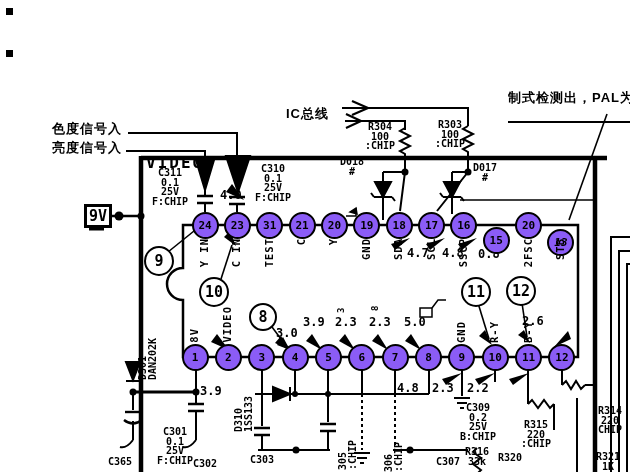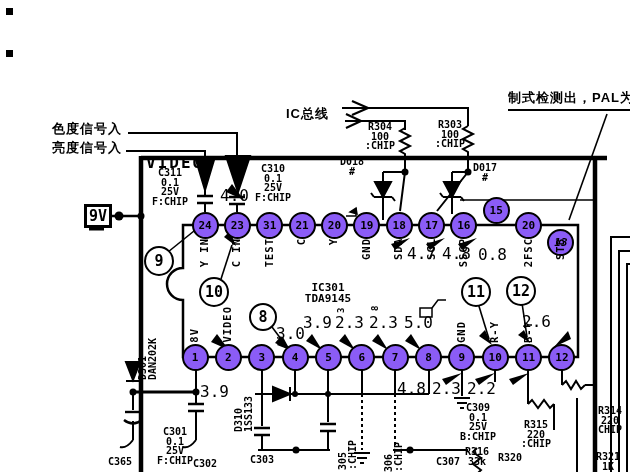--- a/index.html
+++ b/index.html
@@ -3,34 +3,34 @@
 <meta charset="utf-8">
 <style>
   html,body{margin:0;padding:0;background:#fff;}
   #canvas{position:relative;width:630px;height:472px;background:#fff;overflow:hidden;
           font-family:"Liberation Sans",sans-serif;color:#000;}
   svg{position:absolute;left:0;top:0;}
   .t{position:absolute;white-space:pre-line;line-height:10px;}
   .cjk{font-size:13px;font-weight:bold;letter-spacing:1px;line-height:15px;}
   .comp{font-size:10px;font-weight:bold;text-align:center;line-height:9.5px;
         font-family:"DejaVu Sans Mono",monospace;}
-  .v{font-size:16px;font-weight:normal;font-family:"DejaVu Sans Mono",monospace;line-height:11px;}
+  .v{font-size:12px;font-weight:bold;font-family:"DejaVu Sans Mono",monospace;line-height:11px;}
   .rot{transform-origin:0 0;transform:rotate(-90deg);white-space:pre;text-align:left;}
   .pin{position:absolute;box-sizing:border-box;width:27px;height:27px;border:2.5px solid #000;
        border-radius:50%;background:#8b5cf6;display:flex;align-items:center;justify-content:center;
        font:bold 11px "DejaVu Sans Mono",monospace;}
   .plab{position:absolute;writing-mode:vertical-rl;transform:rotate(180deg);
         font:bold 10.5px "DejaVu Sans Mono",monospace;letter-spacing:1px;}
   .callout{position:absolute;box-sizing:border-box;width:30px;height:30px;border:2.5px solid #000;
            border-radius:50%;background:#fff;display:flex;align-items:center;justify-content:center;
            font:bold 15px "DejaVu Sans Mono",monospace;}
   .boxed{position:absolute;border:3px solid #000;background:#fff;font:bold 15px "DejaVu Sans Mono",monospace;
          padding:0 2px;line-height:18px;}
   .title{font-size:16px;font-weight:bold;letter-spacing:2px;font-family:"DejaVu Sans Mono",monospace;}
-  .underlined{border-bottom:2px solid #000;padding-bottom:4px;white-space:nowrap;overflow:hidden;}
+  .underlined{border-bottom:2px solid #000;padding-bottom:16px;white-space:nowrap;overflow:hidden;}
   .artifact{position:absolute;background:#000;}
 </style>
 </head>
 <body>
 
 <div id="canvas">
 
   <svg width="630" height="472" viewBox="0 0 630 472">
     <g stroke="#000" fill="none">
 
@@ -215,33 +215,31 @@
   <div class="t comp" style="left:358px;top:122px;width:44px">R304
 100
 :CHIP</div>
   <div class="t comp" style="left:428px;top:120px;width:44px">R303
 100
 :CHIP</div>
   <div class="t comp" style="left:331px;top:157px;width:42px">D018
 #</div>
   <div class="t comp" style="left:464px;top:163px;width:42px">D017
 #</div>
-  <div class="t comp" style="left:296px;top:282px;width:64px;font-size:11px;line-height:11px">IC301
-TDA9145</div>
   <div class="t comp" style="left:152px;top:427px;width:46px">C301
 0.1
 25V
 F:CHIP</div>
   <div class="t comp" style="left:100px;top:457px;width:40px">C365</div>
   <div class="t comp" style="left:183px;top:459px;width:44px">C302</div>
   <div class="t comp" style="left:242px;top:455px;width:40px">C303</div>
   <div class="t comp" style="left:330px;top:478px;width:40px">C304</div>
   <div class="t comp" style="left:428px;top:457px;width:40px">C307</div>
   <div class="t comp" style="left:455px;top:403px;width:46px">C309
-0.1
+0.2
 25V
 B:CHIP</div>
   <div class="t comp" style="left:460px;top:447px;width:34px">R316
 33k</div>
   <div class="t comp" style="left:492px;top:453px;width:36px">R320</div>
   <div class="t comp" style="left:514px;top:420px;width:44px">R315
 220
 :CHIP</div>
   <div class="t comp" style="left:590px;top:406px;width:40px">R314
 220
@@ -293,21 +291,21 @@
       <div class="pin" style="left: 320.94px; top: 211.5px;">20</div>
       <div class="plab" style="left: 327.44px; top: 238px;">Y</div>
       <div class="pin" style="left: 353.3px; top: 211.5px;">19</div>
       <div class="plab" style="left: 359.8px; top: 238px;">GND</div>
       <div class="pin" style="left: 385.66px; top: 211.5px;">18</div>
       <div class="plab" style="left: 392.16px; top: 238px;">SDA</div>
       <div class="pin" style="left: 418.02px; top: 211.5px;">17</div>
       <div class="plab" style="left: 424.52px; top: 238px;">SCL</div>
       <div class="pin" style="left: 450.38px; top: 211.5px;">16</div>
       <div class="plab" style="left: 456.88px; top: 238px;">SSCP</div>
-      <div class="pin" style="left: 482.74px; top: 197px; text-align: right;">15</div>
+      <div class="pin" style="left: 482.74px; top: 227px; text-align: right;">15</div>
       <div class="pin" style="left: 515.1px; top: 211.5px;">20</div>
       <div class="plab" style="left: 521.6px; top: 238px;">2FSC</div>
       <div class="pin" style="left: 547.46px; top: 229px; font-style: italic;">13</div>
       <div class="plab" style="left: 553.96px; top: 238px;">STB</div>
       <div class="pin" style="left: 181.5px; top: 343.5px;">1</div>
       <div class="plab" style="left: 188px; bottom: 129px;">8V</div>
       <div class="pin" style="left: 214.86px; top: 343.5px;">2</div>
       <div class="plab" style="left: 221.36px; bottom: 129px;">VIDEO</div>
       <div class="pin" style="left: 248.22px; top: 343.5px;">3</div>
       <div class="pin" style="left: 281.58px; top: 343.5px;">4</div>

